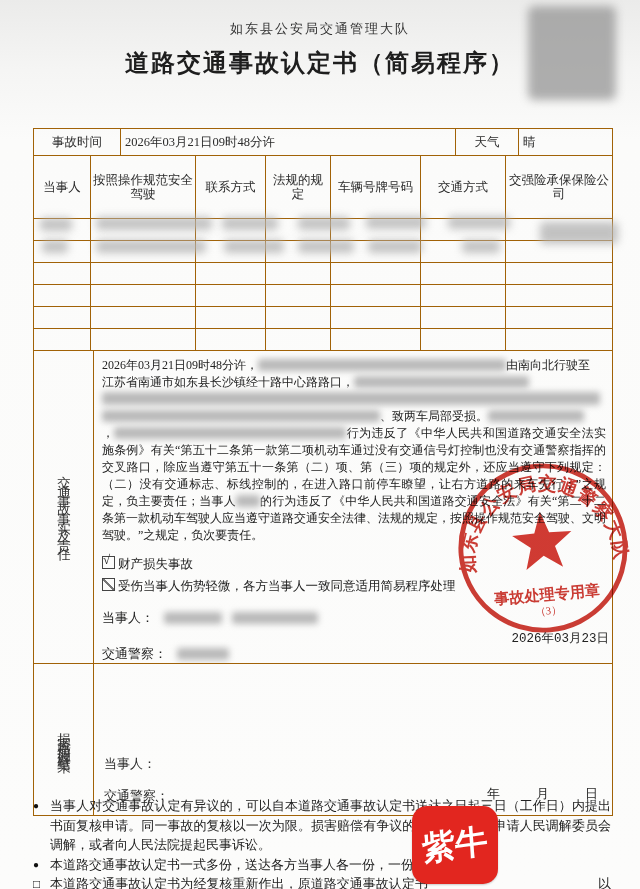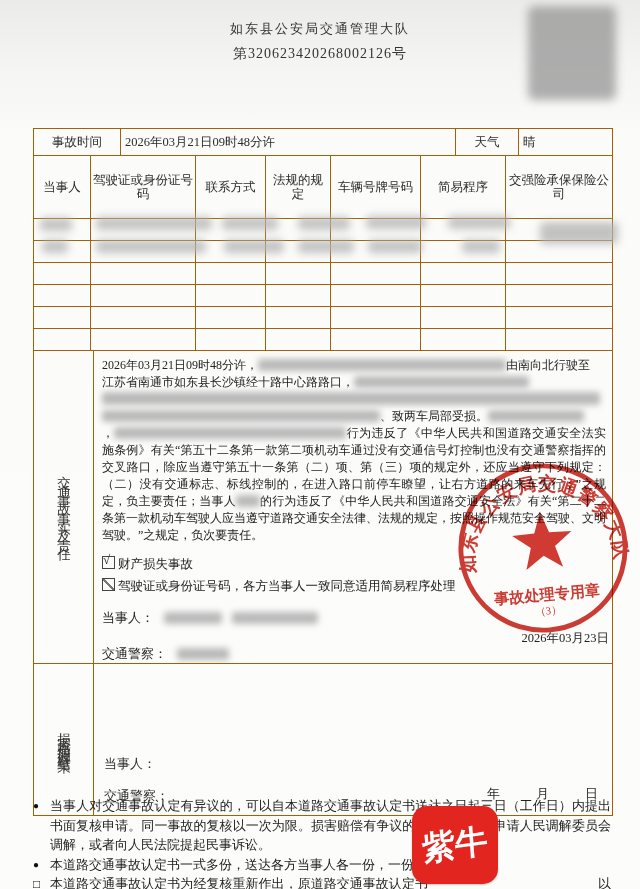--- a/index.html
+++ b/index.html
@@ -39,21 +39,21 @@
   .rblur{display:inline-block;height:12px;border-radius:3px;background:#b9b9b9;
          filter:blur(3px);vertical-align:-2px;}
   .blob{position:absolute;background:#b4b4b4;filter:blur(4px);border-radius:4px;opacity:.8;}
   .cbline{font-size:12.5px;line-height:20px;margin-top:2px;color:#222;}
   .cb{width:11px;height:11px;border:1px solid #444;display:inline-block;position:relative;
       vertical-align:-1px;margin-right:3px;}
   .cb .mk{position:absolute;top:-7px;left:0px;font-size:13px;color:#222;}
   .cb.slash{background:linear-gradient(to top right,transparent 45%,#777 45%,#777 55%,transparent 55%);}
   .sigline{font-size:13px;margin-top:13px;color:#222;}
   .sig-blur{margin-left:10px;}
-  .facts-date{position:absolute;right:3px;bottom:16px;font-size:12.5px;color:#222;}
+  .facts-date{position:absolute;right:3px;bottom:16px;font-size:12.5px;color:#222;font-family:Liberation Mono, monospace;}
   
   .med-party{position:absolute;left:10px;bottom:42px;font-size:13px;}
   .med-police{position:absolute;left:10px;bottom:10px;font-size:13px;}
   .med-date{position:absolute;right:14px;bottom:12px;font-size:13px;}
   .med-date span{margin-left:36px;}
   .med-date span:first-child{margin-left:0;}
   
   .seal{left:452px;top:460px;width:182px;height:176px;transform:rotate(-5deg);
         opacity:.9;mix-blend-mode:multiply;pointer-events:none;}
   
@@ -72,21 +72,21 @@
   .zn-news{font-size:64px;font-weight:bold;color:#151515;line-height:78px;margin-left:2px;
            letter-spacing:2px;font-family:"Liberation Serif",serif;}
 </style>
 </head>
 <body>
 
 <div class="abs qr-blur"></div>
 
 <div class="header">
   <div class="agency">如东县公安局交通管理大队</div>
-  <div class="doc-no">第320623420268002126号</div>
+  <div class="doc-title">道路交通事故认定书（简易程序）</div>
 </div>
 
 <div class="tblwrap">
 
   <table class="t1">
     <colgroup>
         <col style="width:87px">
         <col style="width:335px">
         <col style="width:63px">
         <col style="width:94px">
@@ -107,25 +107,25 @@
         <col style="width:105px">
         <col style="width:70px">
         <col style="width:65px">
         <col style="width:90px">
         <col style="width:85px">
         <col style="width:107px">
       </colgroup>
     <tbody>
         <tr>
       <td class="th">当事人</td>
-      <td class="th">驾驶证或身份证号码</td>
+      <td class="th">按照操作规范安全驾驶</td>
       <td class="th">联系方式</td>
       <td class="th">法规的规定</td>
       <td class="th">车辆号牌号码</td>
-      <td class="th">简易程序</td>
+      <td class="th">交通方式</td>
       <td class="th">交强险承保保险公司</td>
     </tr>
     <tr class="er">
           <td class="er"></td>
           <td></td>
           <td></td>
           <td></td>
           <td></td>
           <td></td>
           <td></td>
@@ -201,21 +201,21 @@
         <div class="fline">
           <span class="rblur" style="width:278px"></span><span>、致两车局部受损。</span><span class="rblur" style="width:96px"></span>
         </div>
         <p class="fpara">
           <span>，</span><span class="rblur" style="width:232px"></span><span>行为违反了《中华人民共和国道路交通安全法实施条例》有关“第五十二条第一款第二项机动车通过没有交通信号灯控制也没有交通警察指挥的交叉路口，除应当遵守第五十一条第（二）项、第（三）项的规定外，还应当遵守下列规定：（二）没有交通标志、标线控制的，在进入路口前停车瞭望，让右方道路的来车先行；”之规定，负主要责任；当事人</span><span class="rblur" style="width:24px"></span><span>的行为违反了《中华人民共和国道路交通安全法》有关“第二十二条第一款机动车驾驶人应当遵守道路交通安全法律、法规的规定，按照操作规范安全驾驶、文明驾驶。”之规定，负次要责任。</span>
         </p>
         <div class="cbline" style="margin-top:10px">
           <span class="cb"><span class="mk">√</span></span><span>财产损失事故</span>
         </div>
         <div class="cbline">
-          <span class="cb slash"></span><span>驾驶证或身份证号码，各方当事人一致同意适用简易程序处理</span>
+          <span class="cb slash"></span><span>受伤当事人伤势轻微，各方当事人一致同意适用简易程序处理</span>
         </div>
         <div class="sigline">
           <span>当事人：</span><span class="rblur sig-blur" style="width:58px"></span><span class="rblur sig-blur" style="width:86px"></span>
         </div>
         <div class="sigline" style="margin-top:18px">
           <span>交通警察：</span><span class="rblur sig-blur" style="width:52px"></span>
         </div>
         <div class="facts-date">2026年03月23日</div>
       </td>
     </tr>

